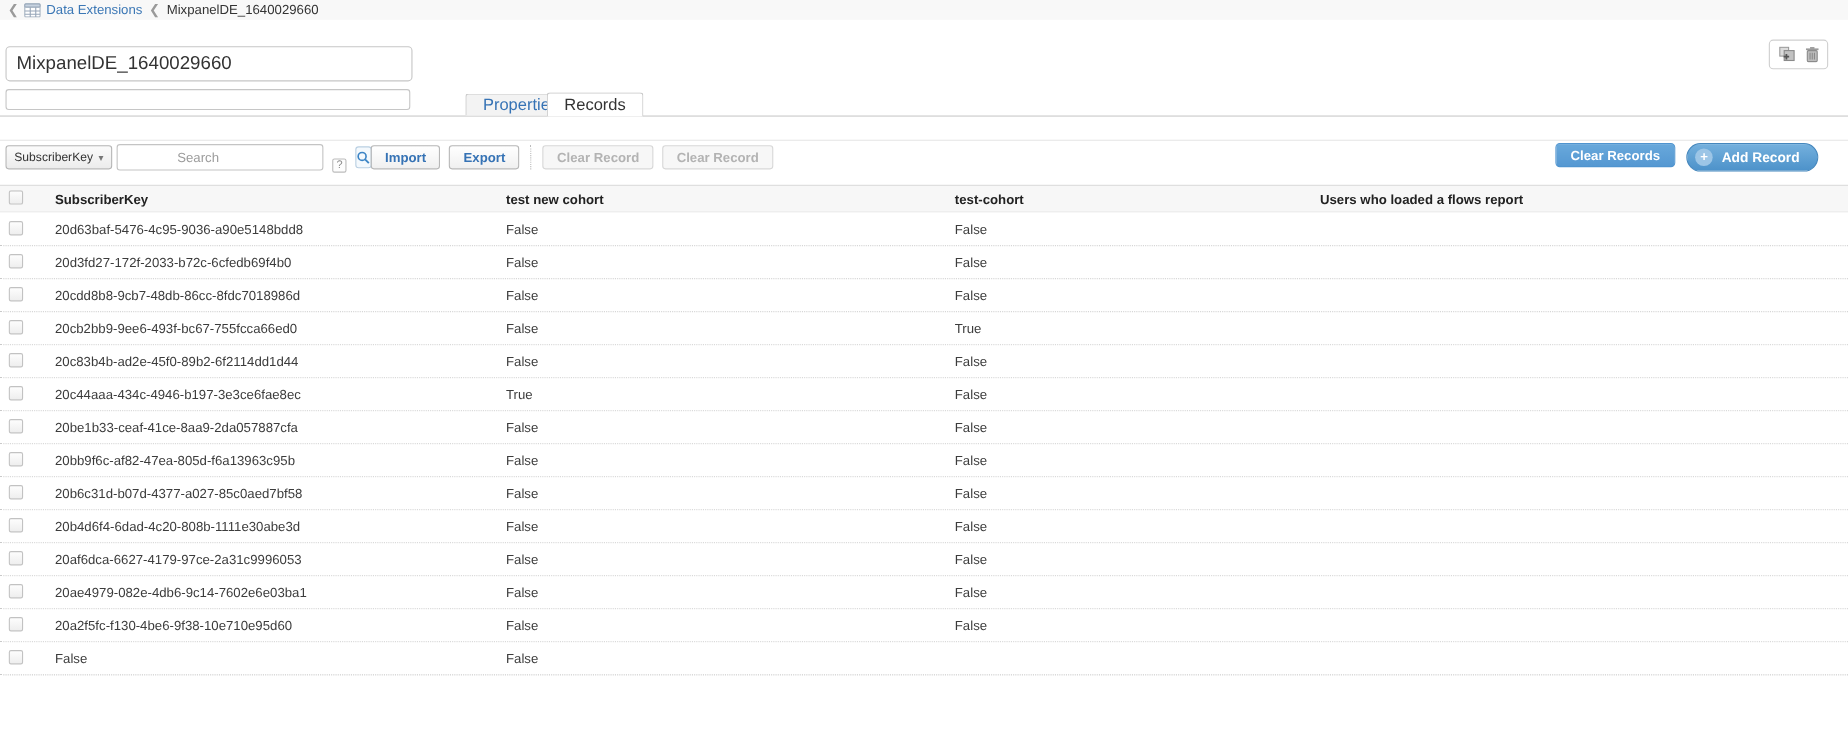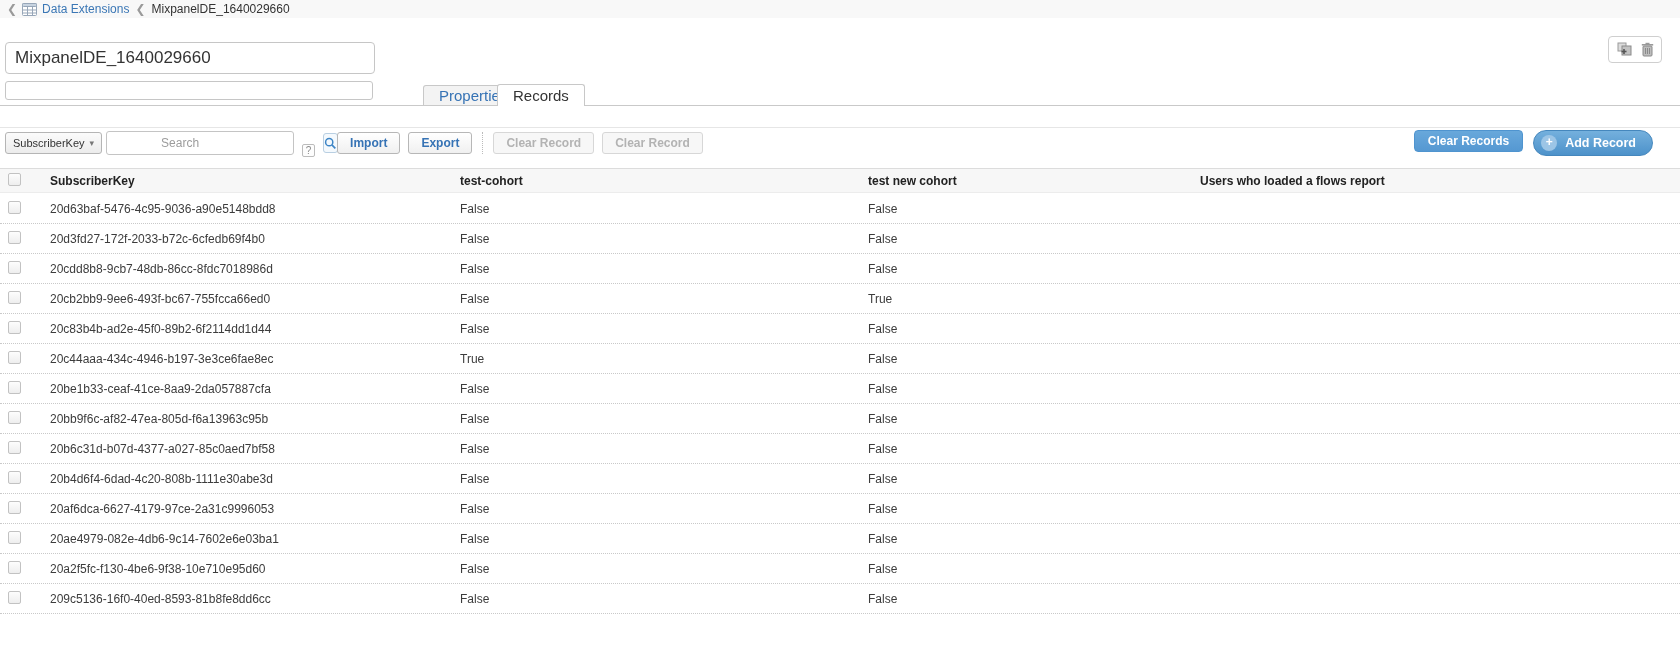--- a/index.html
+++ b/index.html
@@ -173,22 +173,22 @@
       <div class="btn-add-record">
         <span class="plus-circle">+</span>
         <span>Add Record</span>
       </div>
     </div>
   </div>
 
   <div class="thead grid-row">
     <div class="cell cb"><input type="checkbox" style=""></div>
     <div class="cell">SubscriberKey</div>
+    <div class="cell">test new cohort</div>
     <div class="cell">test-cohort</div>
-    <div class="cell">test new cohort</div>
     <div class="cell">Users who loaded a flows report</div>
   </div>
 
   <div class="tbody">
       <div class="row grid-row">
       <div class="cell cb"><input type="checkbox" style=""></div>
       <div class="cell">20d63baf-5476-4c95-9036-a90e5148bdd8</div>
       <div class="cell">False</div>
       <div class="cell">False</div>
       <div class="cell"></div>
@@ -272,20 +272,19 @@
     </div>
       <div class="row grid-row">
       <div class="cell cb"><input type="checkbox" style=""></div>
       <div class="cell">20a2f5fc-f130-4be6-9f38-10e710e95d60</div>
       <div class="cell">False</div>
       <div class="cell">False</div>
       <div class="cell"></div>
     </div>
       <div class="row grid-row">
       <div class="cell cb"><input type="checkbox" style=""></div>
-      <div class="cell">209c5136-16f0-40ed-8593-81b8fe8dd6cc</div>
       <div class="cell">False</div>
       <div class="cell">False</div>
       <div class="cell"></div>
     </div>
     </div>
 
 </div>
 
 </body></html>

